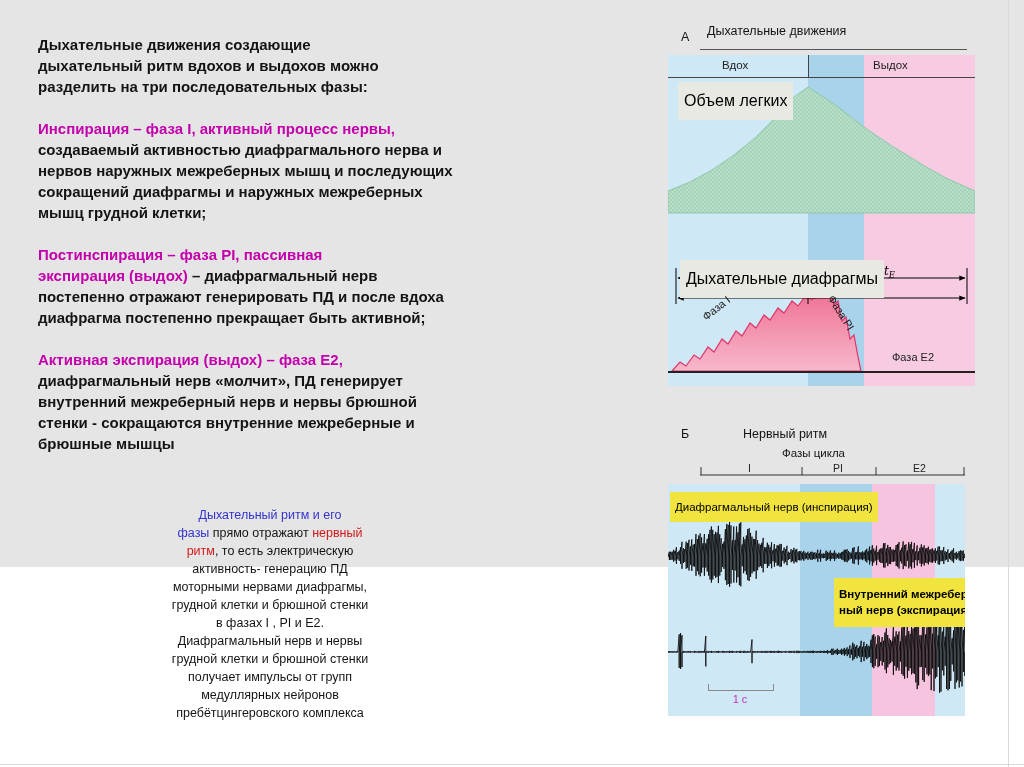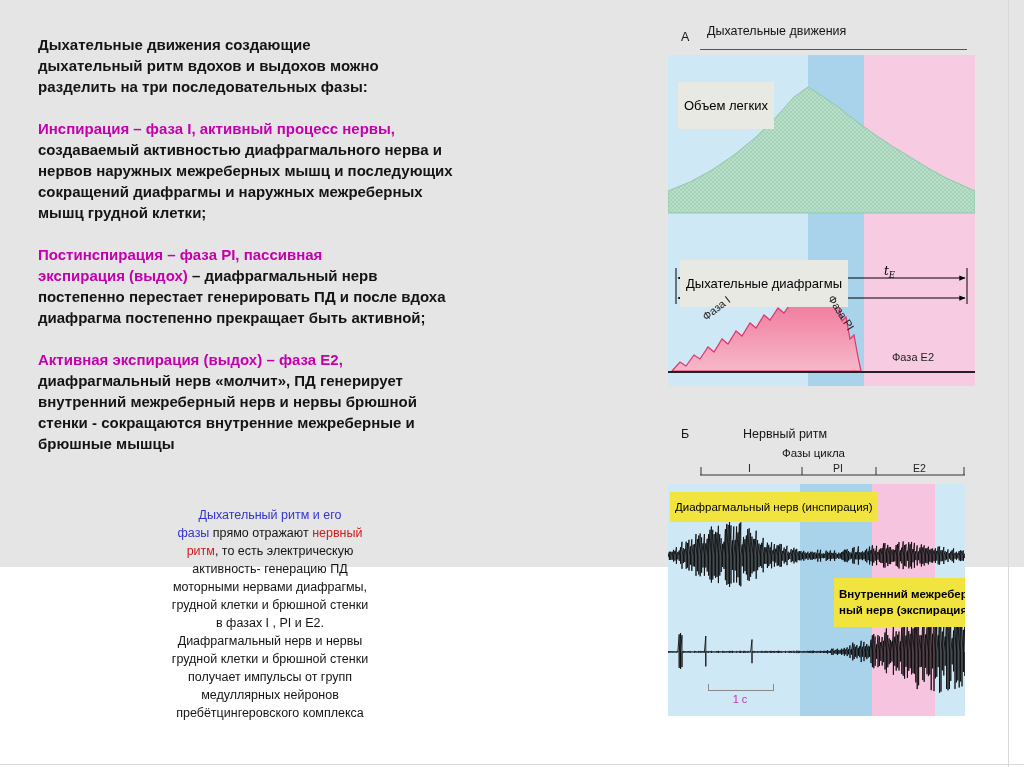--- a/index.html
+++ b/index.html
@@ -13,21 +13,21 @@
   .para{white-space:pre-line;font-weight:bold;font-size:15px;line-height:21px;margin:0 0 21px 0;}
   .seg-black{color:#141414;}
   .seg-magenta{color:#c400ad;}
   .seg-blue{color:#3434cf;}
   .seg-red{color:#d21a1a;}
   .note{position:absolute;left:145px;top:506px;width:250px;text-align:center;
         white-space:pre-line;font-size:12.5px;line-height:18px;font-weight:normal;color:#141414;}
 
   
   .fig-label{position:absolute;font-size:12.5px;color:#141414;}
-  .chip{position:absolute;background:#e9e9e4;color:#000;font-size:13px;padding:16px 6px;white-space:nowrap;z-index:6;}
+  .chip{position:absolute;background:#e9e9e4;color:#000;font-size:16px;padding:10px 6px;white-space:nowrap;z-index:6;}
 
   
   .pa-underline{position:absolute;left:700px;top:49px;width:267px;height:1px;background:#555;}
   .chartA{position:absolute;left:668px;top:55px;width:307px;height:331px;overflow:hidden;}
   .chartA .z1{position:absolute;left:0;top:0;width:140px;height:331px;background:#cfe8f6;}
   .chartA .z2{position:absolute;left:140px;top:0;width:56px;height:331px;background:#a9d3eb;}
   .chartA .z3{position:absolute;left:196px;top:0;width:111px;height:331px;background:#f7cce3;}
   .bandA{position:absolute;left:0;top:0;width:307px;height:22px;border-bottom:1px solid #444;z-index:4;}
   .bandA .divider{position:absolute;left:140px;top:0;width:1px;height:22px;background:#444;}
   .band-label{position:absolute;top:4px;font-size:11.5px;color:#222;}
@@ -72,21 +72,21 @@
     <p class="para"><span class="seg-black">Дыхательные движения создающие
 дыхательный ритм вдохов и выдохов можно
 разделить на три последовательных фазы:</span></p>
     <p class="para"><span class="seg-magenta">Инспирация – фаза I, активный процесс нервы,</span><span class="seg-black">
 создаваемый активностью диафрагмального нерва и
 нервов наружных межреберных мышц и последующих
 сокращений диафрагмы и наружных межреберных
 мышц грудной клетки;</span></p>
     <p class="para"><span class="seg-magenta">Постинспирация – фаза PI, пассивная
 экспирация (выдох) </span><span class="seg-black">– диафрагмальный нерв
-постепенно перестает генерировать ПД и после вдоха
+постепенно отражают генерировать ПД и после вдоха
 диафрагма постепенно прекращает быть активной;</span></p>
     <p class="para"><span class="seg-magenta">Активная экспирация (выдох) – фаза Е2,</span><span class="seg-black">
 диафрагмальный нерв «молчит», ПД генерирует
 внутренний межреберный нерв и нервы брюшной
 стенки - сокращаются внутренние межреберные и
 брюшные мышцы</span></p>
   </div>
   <div class="note"><span class="seg-blue">Дыхательный ритм и его
 фазы</span><span class="seg-black"> прямо отражают </span><span class="seg-red">нервный
 ритм</span><span class="seg-black">, то есть электрическую
@@ -102,20 +102,25 @@
 
   <span class="fig-label" style="left:681px;top:30px;">А</span>
   <span class="fig-label" style="left:707px;top:24px;">Дыхательные движения</span>
   <div class="pa-underline"></div>
 
   <div class="chartA">
     <div class="z1"></div>
     <div class="z2"></div>
     <div class="z3"></div>
 
+    <div class="bandA">
+      <span class="band-label" style="left:54px;">Вдох</span>
+      <span class="band-label" style="left:205px;">Выдох</span>
+      <div class="divider"></div>
+    </div>
 
     <svg class="green-svg" width="307" height="140">
       <defs>
         <pattern id="gdots" width="4" height="4" patternUnits="userSpaceOnUse">
           <rect width="4" height="4" fill="#b9dfc9"></rect>
           <circle cx="1" cy="1" r="0.7" fill="#7ec09e"></circle>
           <circle cx="3" cy="3" r="0.7" fill="#7ec09e"></circle>
         </pattern>
       </defs>
       <polygon points="0,114 22,105 44,93 66,78 88,60 108,40 126,20 140,10 154,19 170,30 188,44 206,57 224,69 242,80 260,91 278,101 307,114 307,136 0,136" fill="url(#gdots)" stroke="#8fc7a8" stroke-width="1"></polygon>

